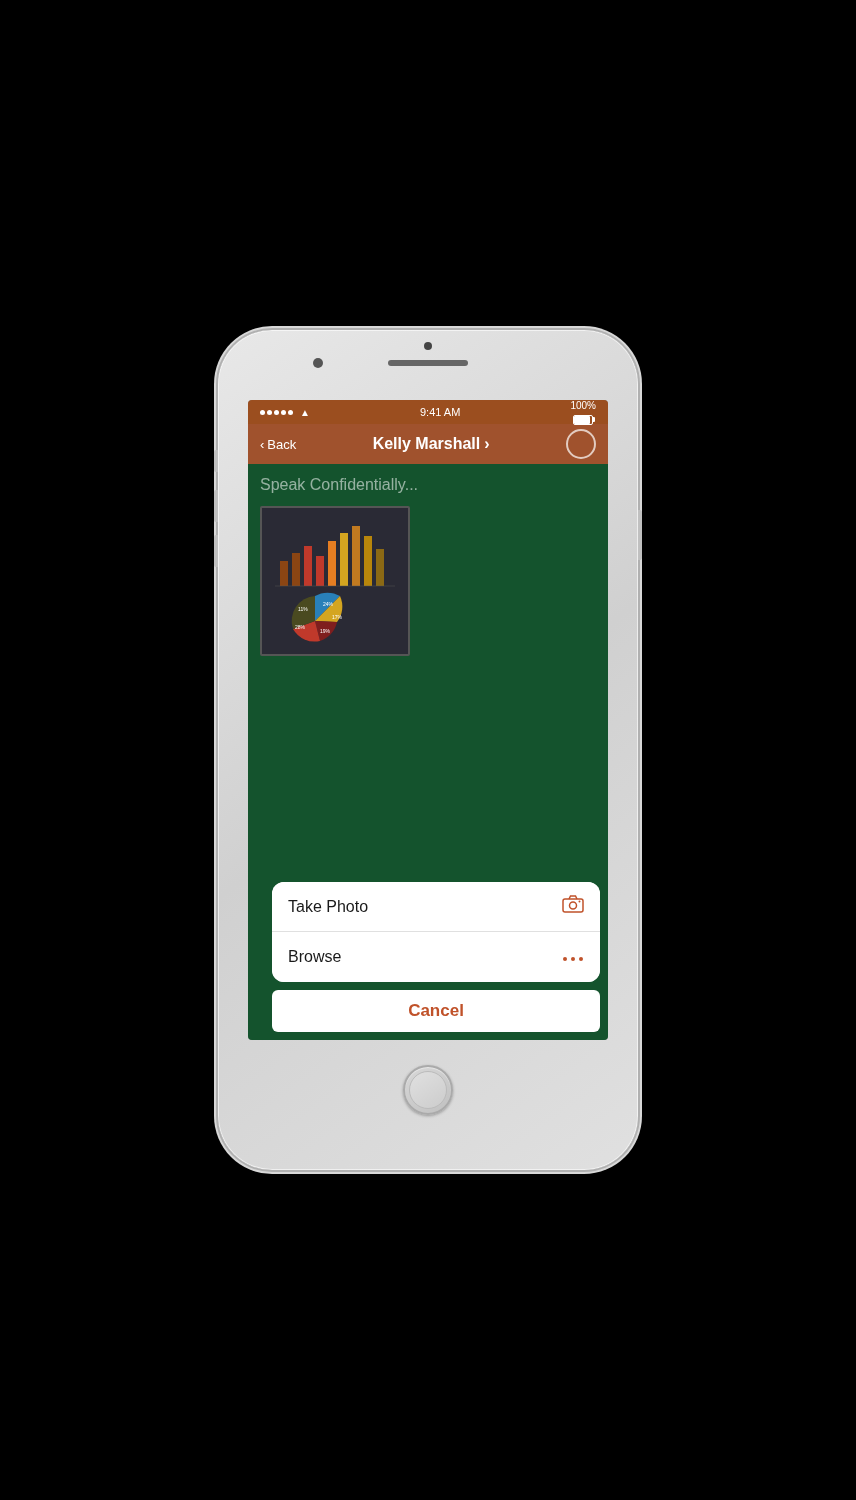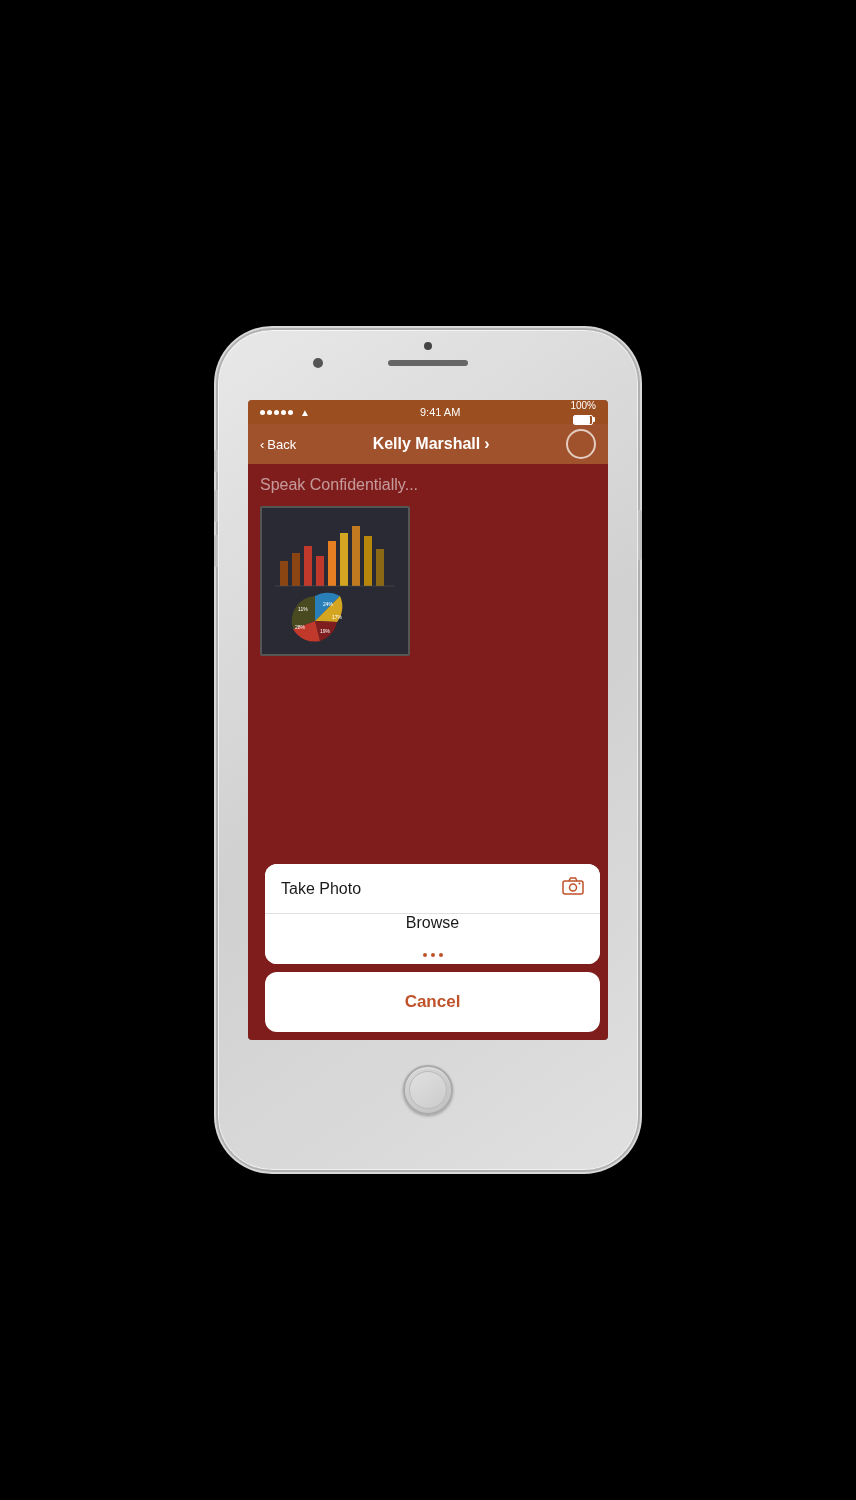--- a/index.html
+++ b/index.html
@@ -219,21 +219,21 @@
       border: 2px solid rgba(255,255,255,0.7);
       border-radius: 50%;
       display: flex;
       align-items: center;
       justify-content: center;
     }
 
     
     .content-area {
       flex: 1;
-      background: #7f1d1d;
+      background: #14532d;
       position: relative;
       padding: 12px;
     }
     .speak-placeholder {
       color: rgba(255,255,255,0.55);
       font-size: 16px;
       margin-bottom: 12px;
     }
     .chart-thumbnail {
       width: 150px;
@@ -244,21 +244,21 @@
       overflow: hidden;
       display: flex;
       align-items: center;
       justify-content: center;
     }
 
     
     .action-sheet-wrapper {
       position: absolute;
       bottom: 0;
-      left: 9px;
+      left: 16px;
       right: 0;
       padding: 8px;
       background: transparent;
     }
     .action-sheet {
       background: rgba(255,255,255,0.95);
       border-radius: 12px;
       overflow: hidden;
       margin-bottom: 8px;
     }
@@ -267,34 +267,33 @@
       align-items: center;
       justify-content: space-between;
       padding: 0 16px;
       height: 50px;
       border-bottom: 1px solid #e0e0e0;
       cursor: pointer;
       background: white;
     }
     .action-item:last-child {
       border-bottom: none;
-      flex-direction: column;
     }
     .action-label {
       font-size: 16px;
       color: #1a1a1a;
     }
     .action-icon {
       color: #c0522a;
       font-size: 18px;
     }
     .cancel-btn {
       background: white;
-      border-radius: 12px;
-      height: 60px;
+      border-radius: 6px;
+      height: 42px;
       display: flex;
       align-items: center;
       justify-content: center;
       cursor: pointer;
     }
     .cancel-label {
       color: #c0522a;
       font-size: 17px;
       font-weight: 600;
     }

